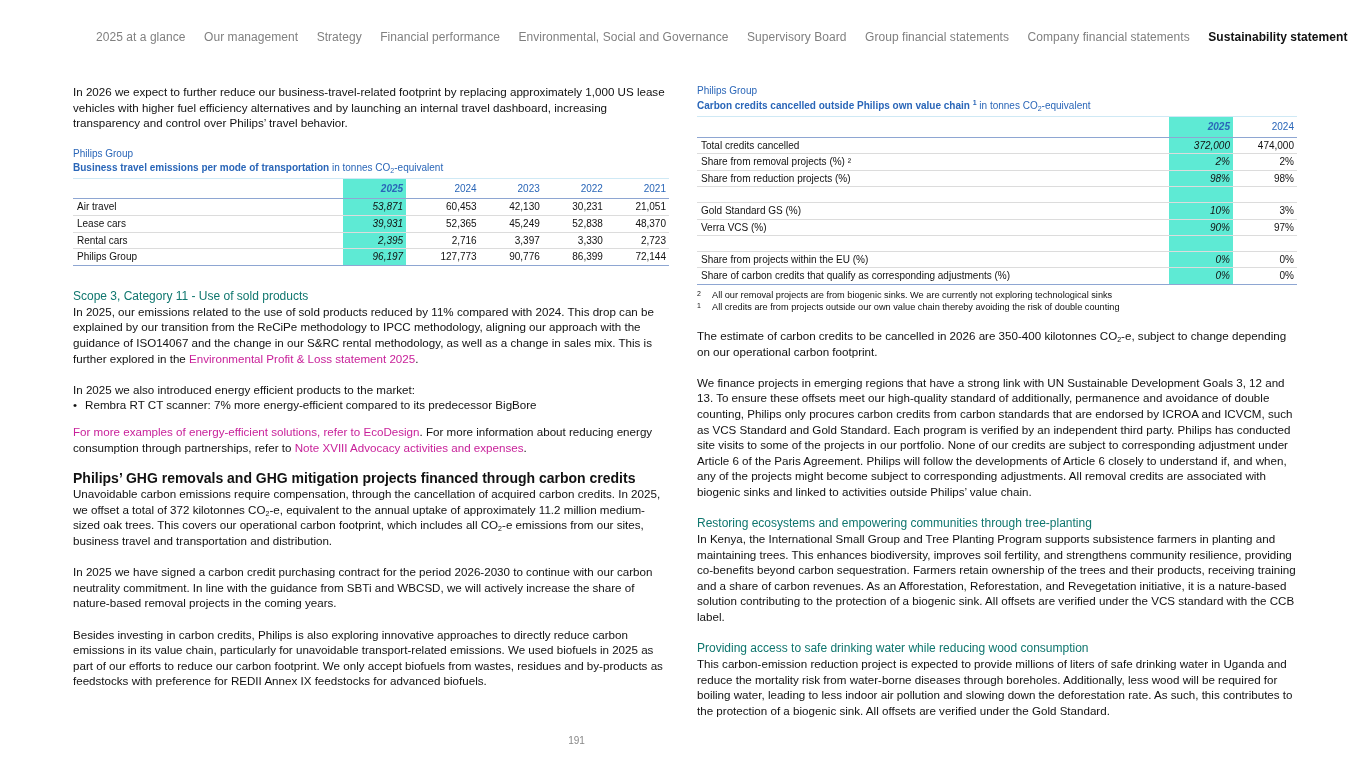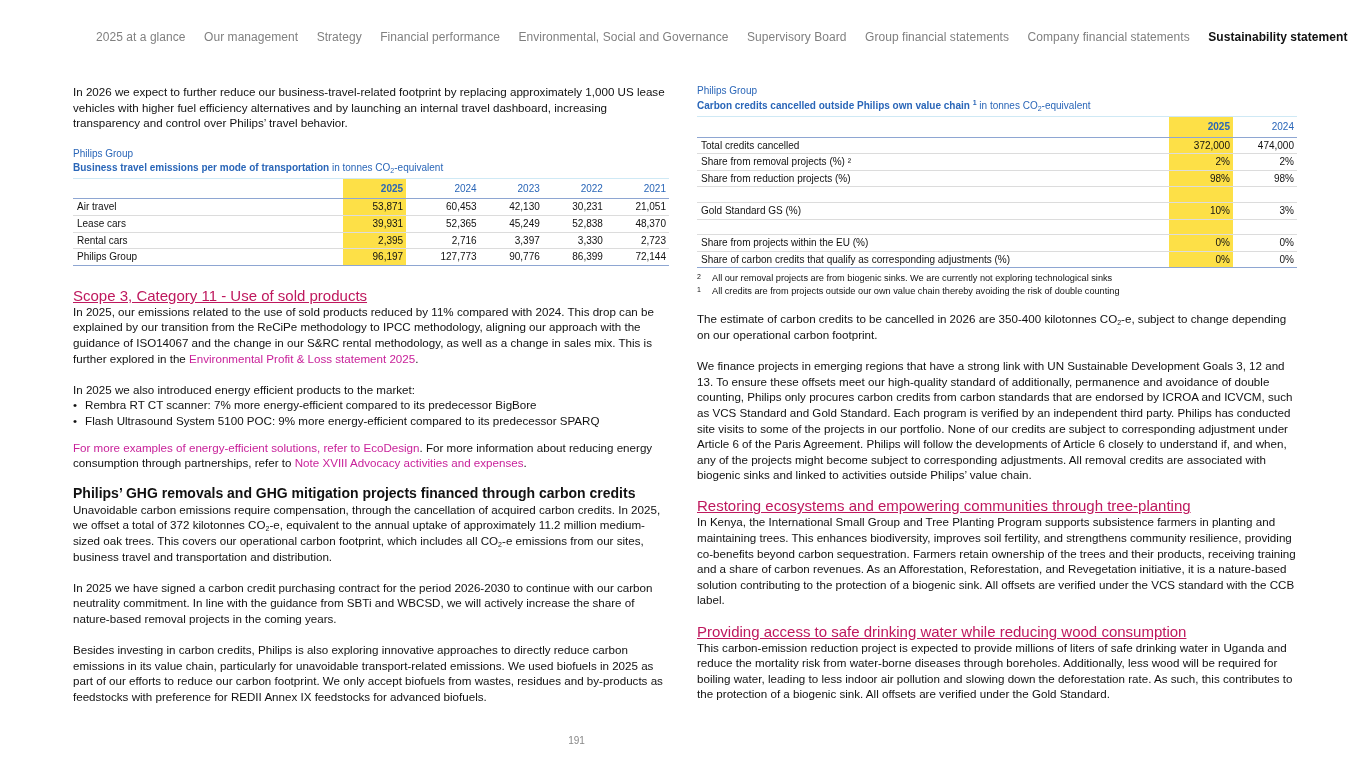--- a/index.html
+++ b/index.html
@@ -12,35 +12,35 @@
   .hamburger span { display: block; height: 1px; background: #9a9a9a; }
   .nav-item { font-size: 12px; color: #808080; margin-right: 18.5px; white-space: nowrap; cursor: pointer; letter-spacing: 0.05px; }
   .nav-item.active { color: #111; font-weight: bold; }
 
   .col { position: absolute; top: 84px; font-size: 11.6px; line-height: 15.6px; }
   .col-left { left: 73px; width: 596px; }
   .col-right { left: 697px; width: 600px; }
 
   p.body { margin-bottom: 15.6px; }
   .link { color: #c8229a; cursor: pointer; }
-  .section-head { color: #be185d; font-size: 15px; line-height: 16px; text-decoration: underline; }
+  .section-head { color: #0f766e; font-size: 12px; line-height: 16px; }
   .bold-head { font-weight: bold; font-size: 14px; }
   sub { font-size: 7px; vertical-align: -2px; line-height: 0; }
   sup { font-size: 7px; vertical-align: 4px; line-height: 0; }
 
   .tbl-caption { font-size: 10px; line-height: 14.5px; color: #2a66b8; }
   .tbl-caption .bold { font-weight: bold; }
 
   table.data { border-collapse: collapse; width: 100%; font-size: 10px; }
   table.data th { font-weight: normal; color: #2a66b8; text-align: right; padding: 2px 3px 2px 0; height: 16px; border-bottom: 1.5px solid #8ea6d2; }
   table.data th.first { text-align: left; }
   table.data th.hl { font-weight: bold; }
   table.data td { text-align: right; padding: 0 3px 0 0; height: 15.6px; border-bottom: 1px solid #dcdcdc; color: #111; }
   table.data td.label { text-align: left; padding-left: 4px; }
-  .hl { background: #fde047; }
+  .hl { background: #5eead4; font-style: italic; }
   table.data tr.total td { border-top: 1px solid #666; border-bottom: 1.5px solid #8ea6d2; }
   table.data tr.last td { border-bottom: 1.5px solid #8ea6d2; }
   table.data tr.blank td { height: 15.6px; }
 
   .table-top { border-top: 1px solid #cfe9f5; }
 
   ul.bullets { list-style: none; margin-bottom: 11px; }
   ul.bullets li { padding-left: 0; }
   ul.bullets li::before { content: "\2022"; margin-right: 8px; }
 
@@ -131,21 +131,20 @@
 
   <div style="height:22px;"></div>
 
   <div class="section-head">Scope 3, Category 11 - Use of sold products</div>
   <p class="body">
     <span>In 2025, our emissions related to the use of sold products reduced by 11% compared with 2024. This drop can be explained by our transition from the ReCiPe methodology to IPCC methodology, aligning our approach with the guidance of ISO14067 and the change in our S&amp;RC rental methodology, as well as a change in sales mix. This is further explored in the </span><span class="link">Environmental Profit &amp; Loss statement 2025</span><span>.</span>
   </p>
   <p>In 2025 we also introduced energy efficient products to the market:</p>
   <ul class="bullets">
     <li>Rembra RT CT scanner: 7% more energy-efficient compared to its predecessor BigBore</li>
-    <li>Flash Ultrasound System 5100 POC: 9% more energy-efficient compared to its predecessor SPARQ</li>
   </ul>
   <p class="body">
     <span class="link">For more examples of energy-efficient solutions, refer to EcoDesign</span><span>. For more information about reducing energy consumption through partnerships, refer to </span><span class="link">Note XVIII Advocacy activities and expenses</span><span>.</span>
   </p>
 
   <div class="bold-head">Philips’ GHG removals and GHG mitigation projects financed through carbon credits</div>
   <p class="body">
     <span>Unavoidable carbon emissions require compensation, through the cancellation of acquired carbon credits. In 2025, we offset a total of 372 kilotonnes CO</span><sub>2</sub><span>-e, equivalent to the annual uptake of approximately 11.2 million medium-sized oak trees. This covers our operational carbon footprint, which includes all CO</span><sub>2</sub><span>-e emissions from our sites, business travel and transportation and distribution.</span>
   </p>
   <p class="body">In 2025 we have signed a carbon credit purchasing contract for the period 2026-2030 to continue with our carbon neutrality commitment. In line with the guidance from SBTi and WBCSD, we will actively increase the share of nature-based removal projects in the coming years.</p>
@@ -189,20 +188,25 @@
       <tr class="blank">
         <td class="label"></td>
           <td class="hl"></td>
           <td></td>
       </tr>
       <tr>
         <td class="label">Gold Standard GS (%)</td>
         <td class="hl">10%</td>
         <td>3%</td>
       </tr>
+      <tr>
+        <td class="label">Verra VCS (%)</td>
+        <td class="hl">90%</td>
+        <td>97%</td>
+      </tr>
       <tr class="blank">
         <td class="label"></td>
           <td class="hl"></td>
           <td></td>
       </tr>
       <tr>
         <td class="label">Share from projects within the EU (%)</td>
         <td class="hl">0%</td>
         <td>0%</td>
       </tr>

